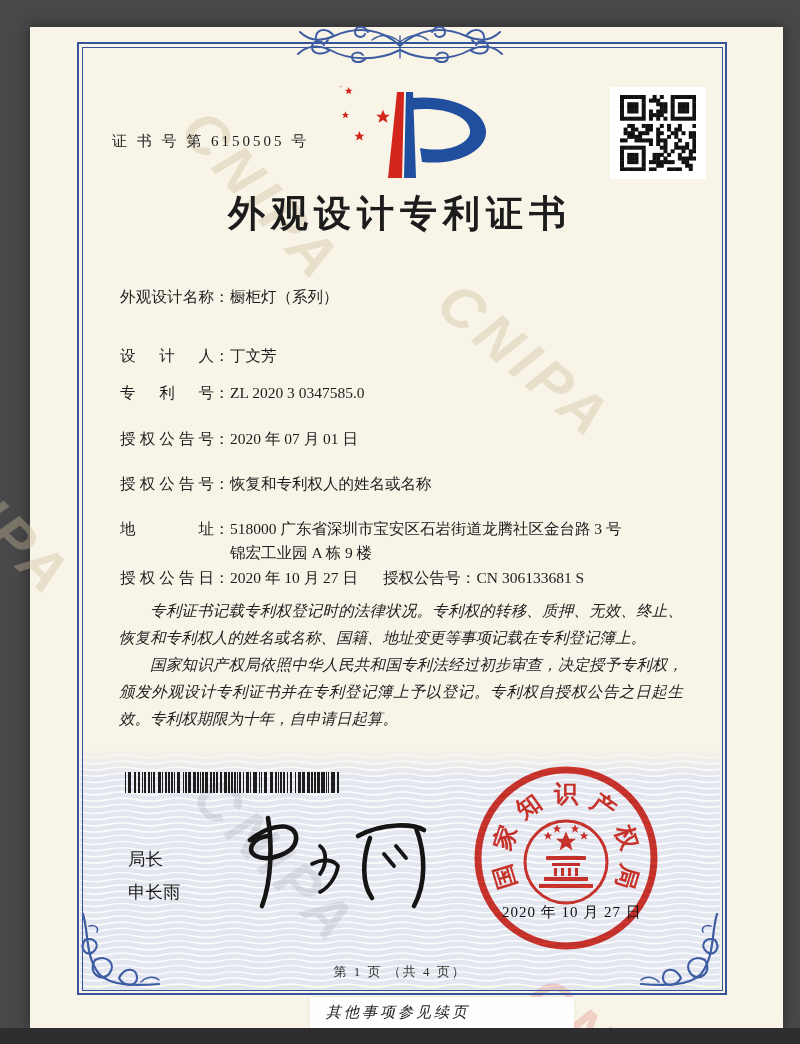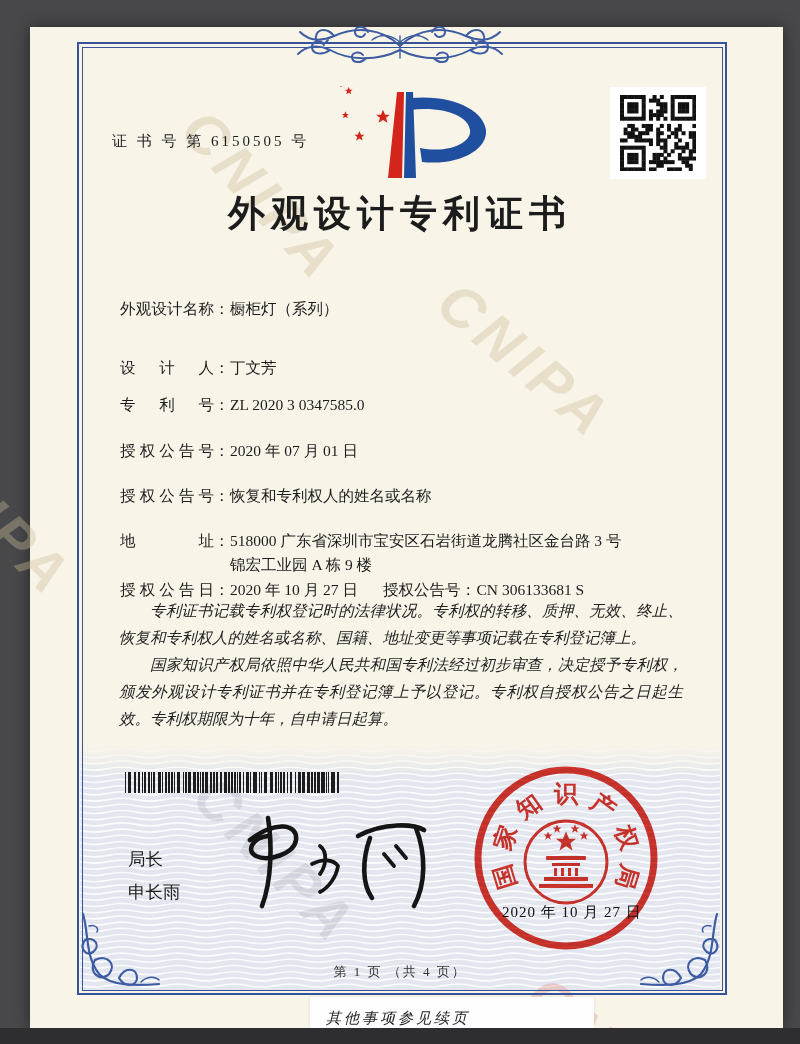--- a/index.html
+++ b/index.html
@@ -28,39 +28,39 @@
     background:linear-gradient(#f9f4e8,rgba(249,244,232,0));}
   .frame{
     position:absolute;left:77px;top:42px;width:646px;height:949px;z-index:3;
     border:2.5px solid #35539a;pointer-events:none;
   }
   .frame-inner{position:absolute;inset:2.5px;border:1.5px solid #35539a;}
   .ornament{position:absolute;z-index:4;pointer-events:none;}
   .content{position:absolute;z-index:5;color:#1c1c1c;}
   .cert-no{left:112px;top:92px;font-size:15px;letter-spacing:3px;margin-top:40px;}
   .doc-title{left:77px;top:189px;width:646px;text-align:center;font-size:37px;font-weight:bold;letter-spacing:6px;}
-  .row{position:absolute;z-index:5;font-size:15.5px;color:#1c1c1c;white-space:nowrap;margin-top:12px;}
+  .row{position:absolute;z-index:5;font-size:15.5px;color:#1c1c1c;white-space:nowrap;}
   .row .lbl{display:inline-block;width:94px;text-align:justify;text-align-last:justify;vertical-align:top;}
   .row .colon{display:inline-block;width:16px;}
   .legal{
     position:absolute;left:119px;top:597px;width:564px;z-index:5;
     font-size:15.5px;line-height:27px;font-style:italic;color:#222;text-align:justify;
   }
   .legal p{margin:0;text-indent:2em;}
   .barcode{position:absolute;left:125px;top:772px;width:224px;height:21px;z-index:5;display:flex;align-items:stretch;}
   .barcode i{display:block;background:#1d1d1d;height:100%;}
   .signer{position:absolute;left:128px;z-index:5;font-family:"Liberation Sans","DejaVu Sans",sans-serif;font-size:17.5px;color:#222;}
   .signer.t{top:847px;}
   .signer.n{top:880px;}
   .signature{position:absolute;left:224px;top:802px;z-index:5;}
   .seal{position:absolute;left:471px;top:763px;z-index:5;mix-blend-mode:multiply;}
   .seal-date{position:absolute;left:502px;top:903px;z-index:6;font-size:15px;letter-spacing:1px;color:#111;white-space:nowrap;}
   .page-indicator{position:absolute;left:77px;top:963px;width:646px;text-align:center;z-index:5;font-size:13px;letter-spacing:2px;color:#333;}
-  .foot-strip{position:absolute;left:310px;top:997px;width:284px;height:31px;background:#fefefe;z-index:5;
-    display:flex;align-items:flex-end;box-shadow:0 0 3px rgba(0,0,0,.08);}
+  .foot-strip{position:absolute;left:310px;top:997px;width:264px;height:31px;background:#fefefe;z-index:5;
+    display:flex;align-items:center;box-shadow:0 0 3px rgba(0,0,0,.08);}
   .foot-strip span{margin-left:16px;font-size:15px;font-style:italic;letter-spacing:3px;color:#222;}
   .logo{position:absolute;left:338px;top:86px;z-index:5;}
   .qr{position:absolute;left:610px;top:87px;width:96px;height:92px;background:#fff;z-index:5;display:flex;align-items:center;justify-content:center;}
 </style>
 </head>
 <body>
 
 <div class="paper"></div>
 
 <div class="watermark wm1">CNIPA</div>

